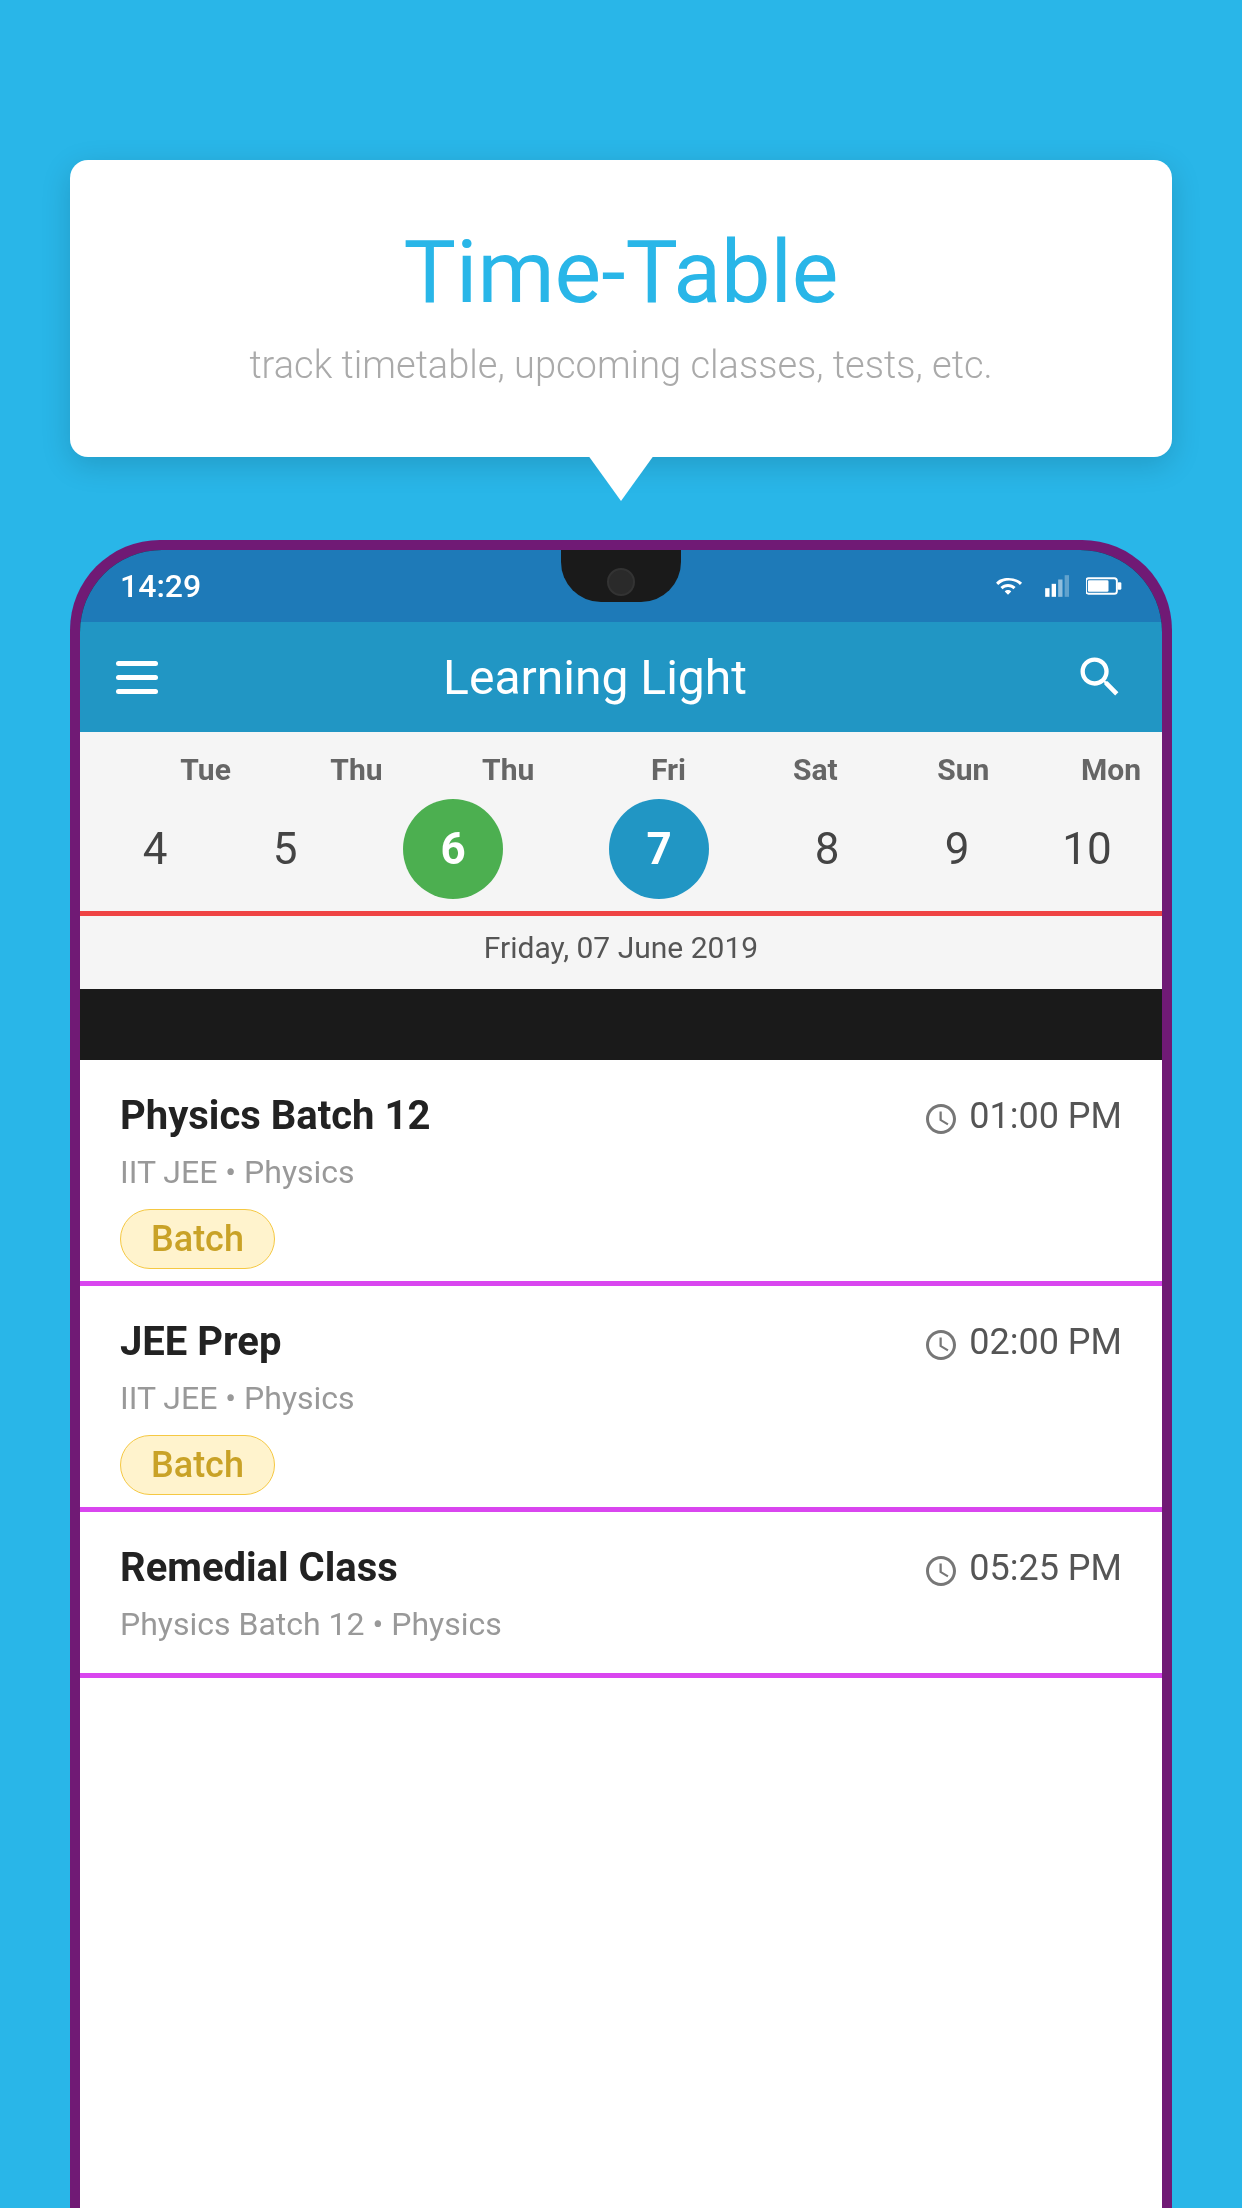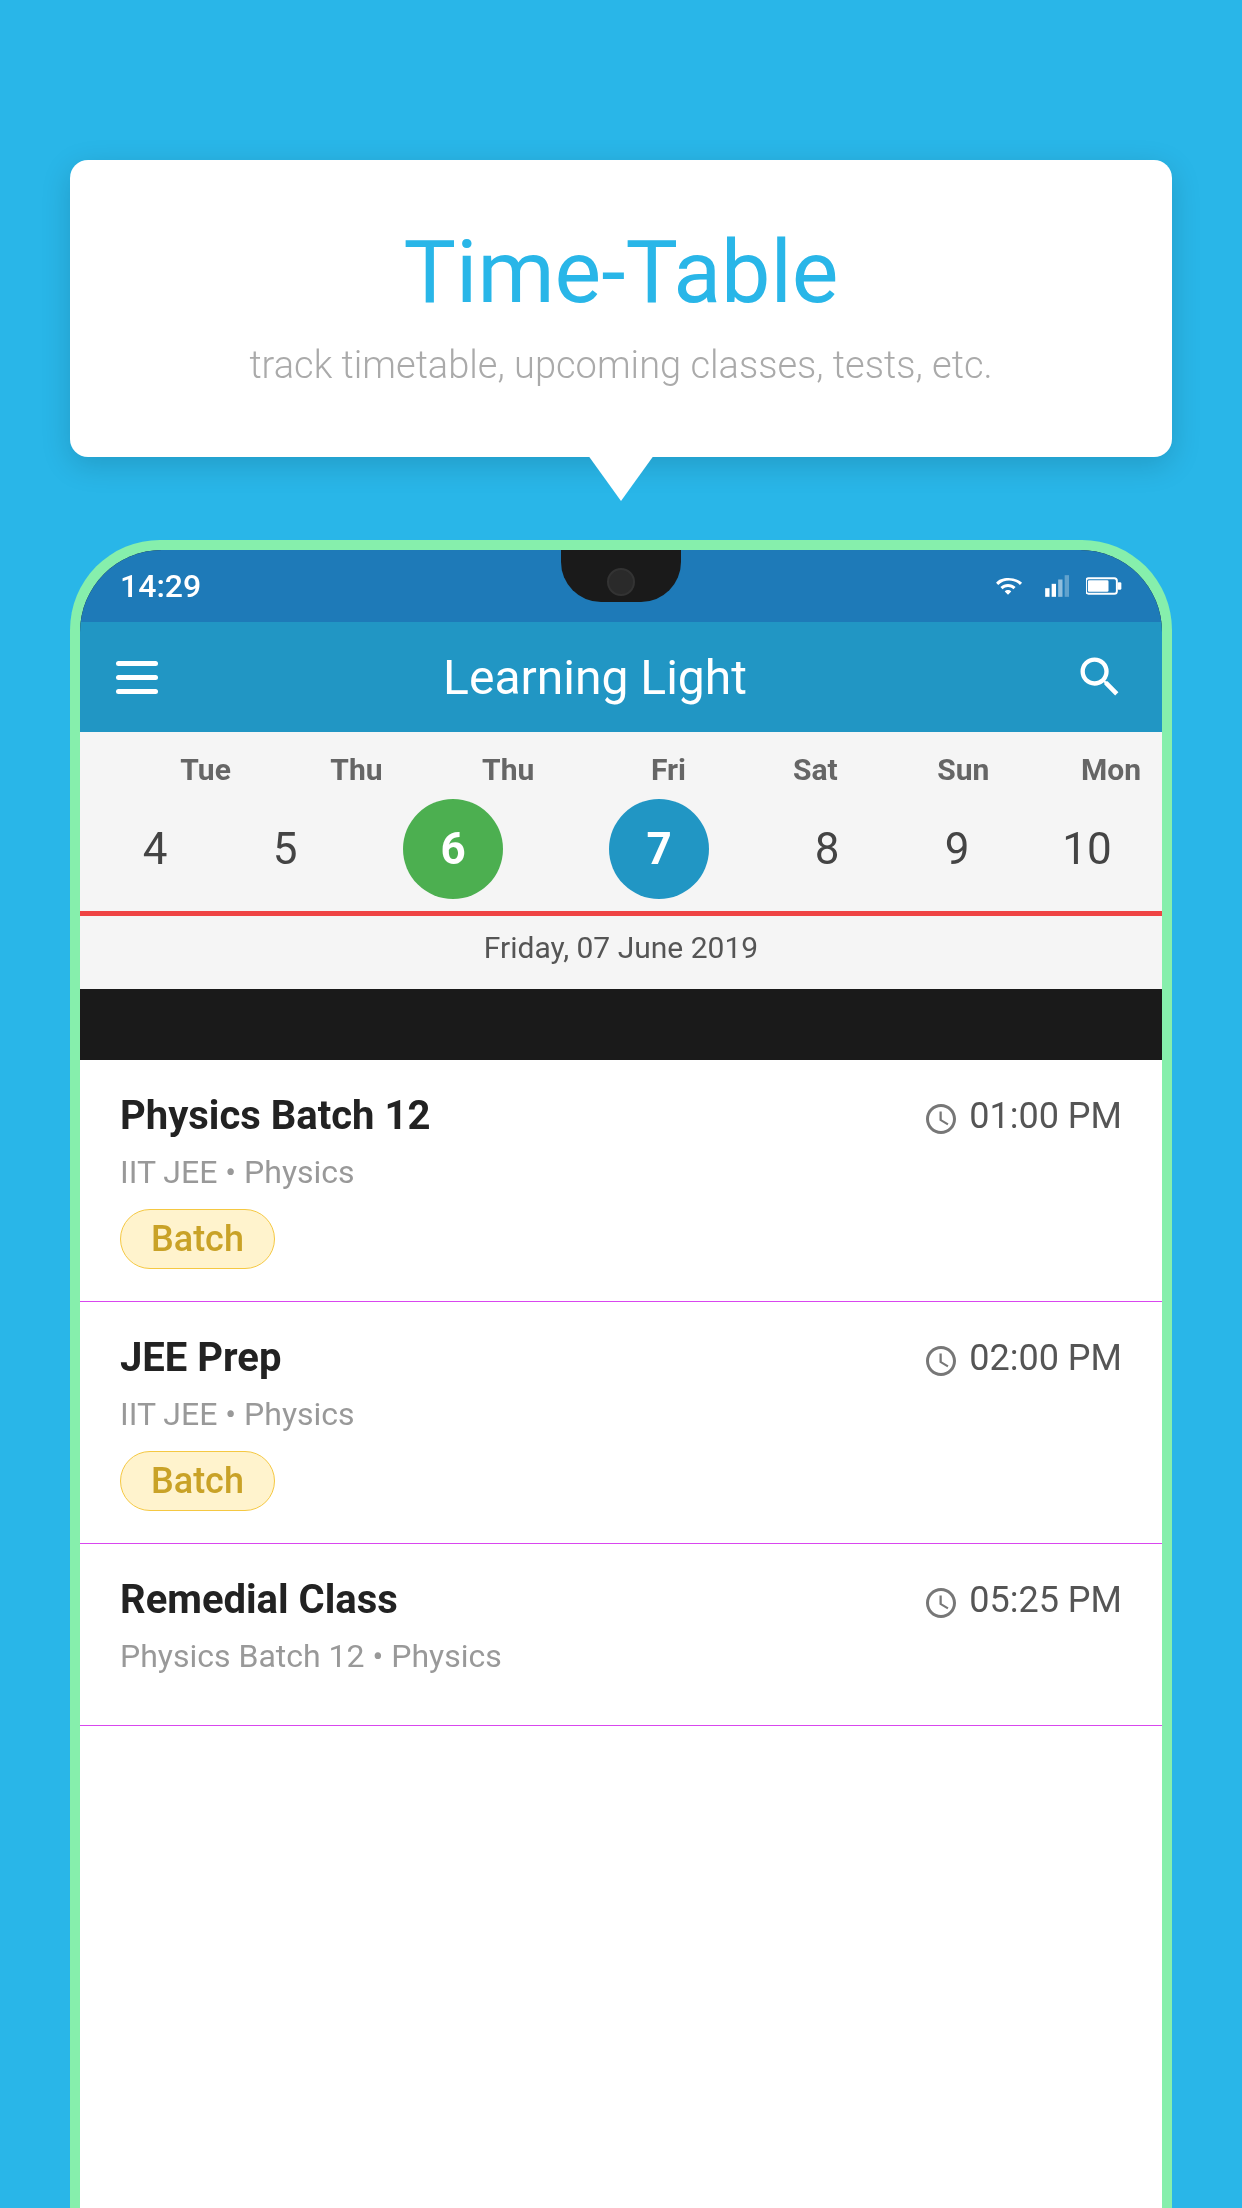--- a/index.html
+++ b/index.html
@@ -53,21 +53,21 @@
       font-weight: 300;
     }
 
     
     .phone-frame {
       position: absolute;
       top: 540px;
       left: 70px;
       right: 70px;
       bottom: 0;
-      background: #86efac;
+      background: #701a75;
       border-radius: 90px 90px 0 0;
       overflow: hidden;
     }
 
     .phone-inner {
       position: absolute;
       top: 10px;
       left: 10px;
       right: 10px;
       bottom: 0;
@@ -259,22 +259,22 @@
       position: absolute;
       top: 510px;
       left: 0;
       right: 0;
       bottom: 0;
       background: white;
       overflow: hidden;
     }
 
     .schedule-item {
-      padding: 32px 40px 32px;
-      border-bottom: 1px solid #d946ef;
+      padding: 32px 40px 12px;
+      border-bottom: 5px solid #d946ef;
       background: white;
     }
 
     .schedule-item-header {
       display: flex;
       justify-content: space-between;
       align-items: center;
       margin-bottom: 14px;
     }
 

